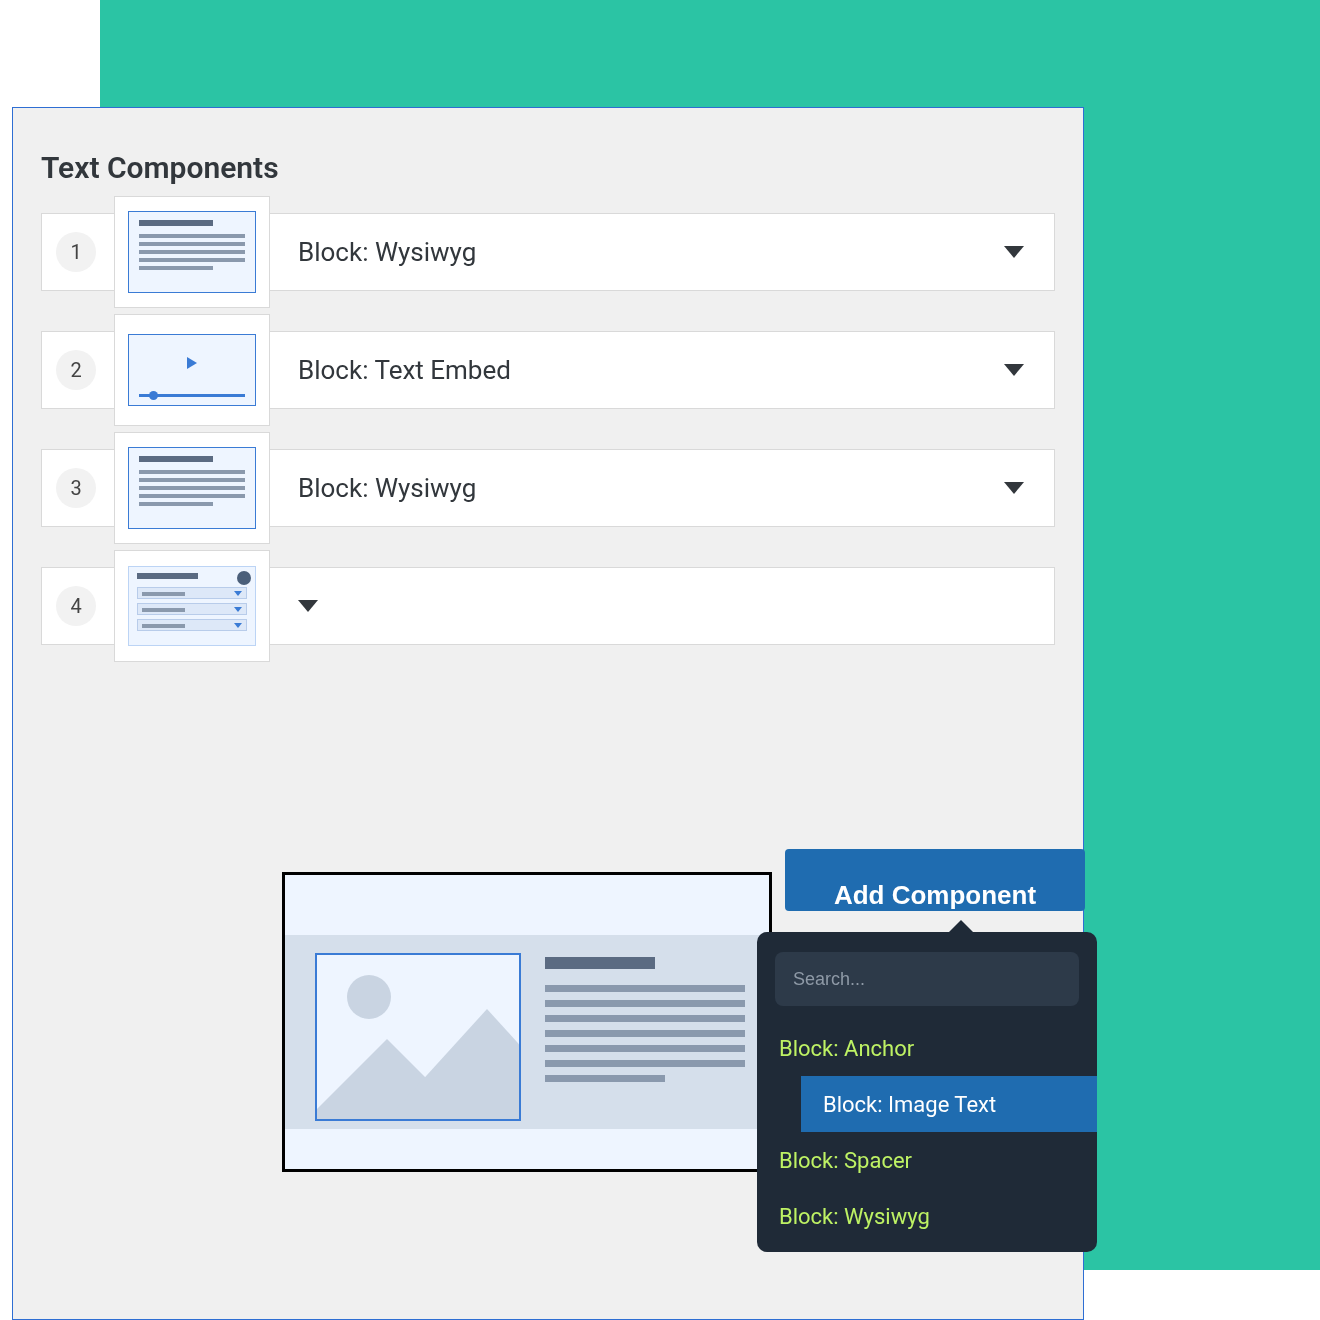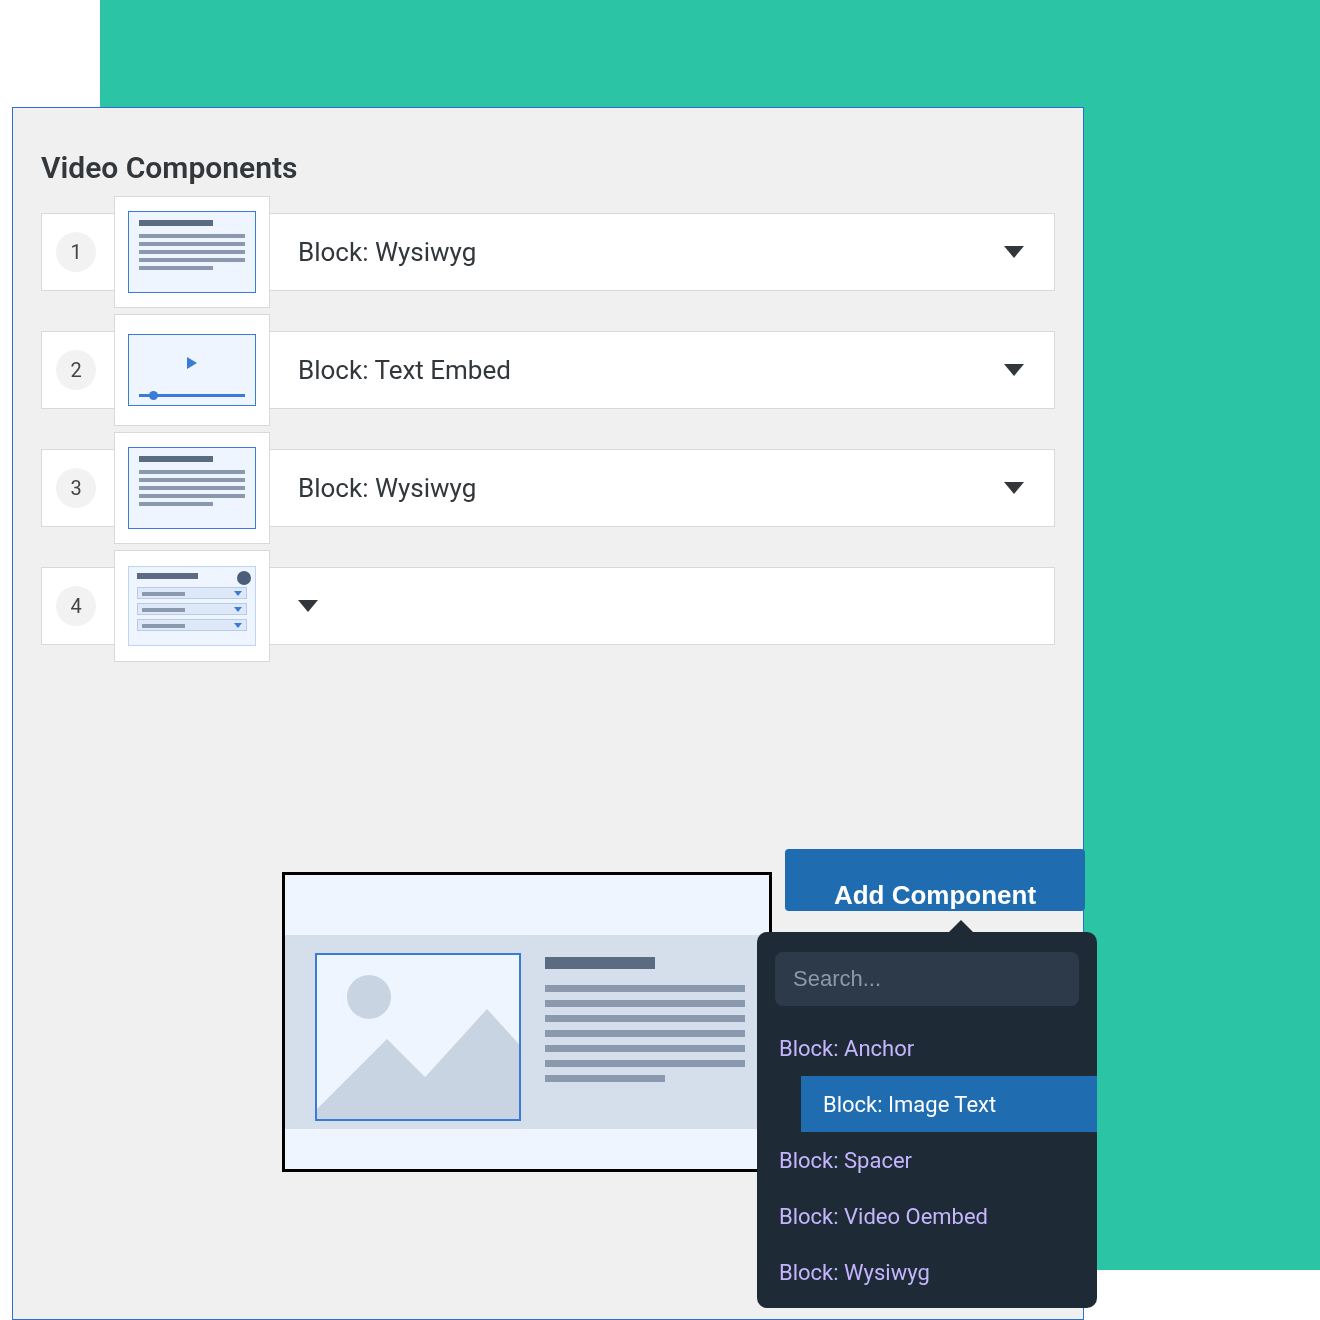--- a/index.html
+++ b/index.html
@@ -238,46 +238,46 @@
     height: 54px;
     display: flex;
     align-items: center;
     padding: 0 18px;
   }
   .dropdown .search input {
     background: transparent;
     border: none;
     outline: none;
     color: #f9a8d4;
-    font-size: 22px;
+    font-size: 18px;
     width: 100%;
   }
   .dropdown .search input::placeholder { color: #8e99a6; }
   .dropdown .opt {
     height: 56px;
     display: flex;
     align-items: center;
     padding: 0 22px;
-    color: #c4b5fd;
+    color: #bef264;
     font-size: 22px;
     cursor: pointer;
   }
   .dropdown .opt.selected {
     background: #1f6cb0;
     color: #fff;
     margin-left: 44px;
   }
 </style>
 </head>
 <body>
 
 <div class="teal-bg"></div>
 
 <div class="panel">
-  <div class="panel-title">Video Components</div>
+  <div class="panel-title">Text Components</div>
 
   <div class="rows">
 
     <div class="row">
       <div class="row-number">1</div>
       <div class="row-thumb-wrap">
         <div class="thumb-wysiwyg">
           <div class="hl"></div>
             <div class="ln"></div>
             <div class="ln"></div>
@@ -373,20 +373,17 @@
     <div class="opt">
         <span>Block: Anchor</span>
       </div>
     <div class="opt selected">
         <span>Block: Image Text</span>
       </div>
     <div class="opt">
         <span>Block: Spacer</span>
       </div>
     <div class="opt">
-        <span>Block: Video Oembed</span>
-      </div>
-    <div class="opt">
         <span>Block: Wysiwyg</span>
       </div>
   </div>
 
 </div>
 
 </body></html>

